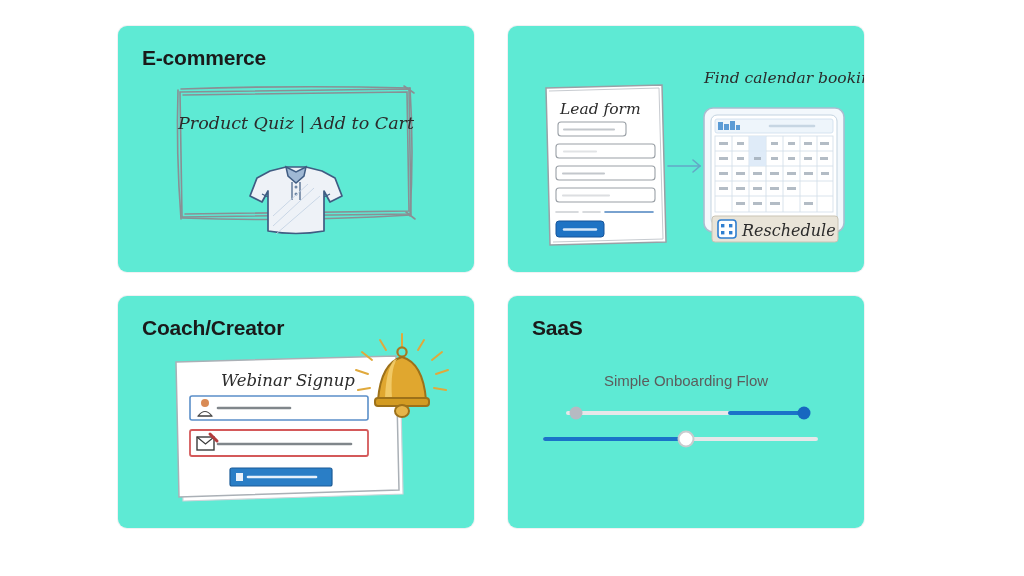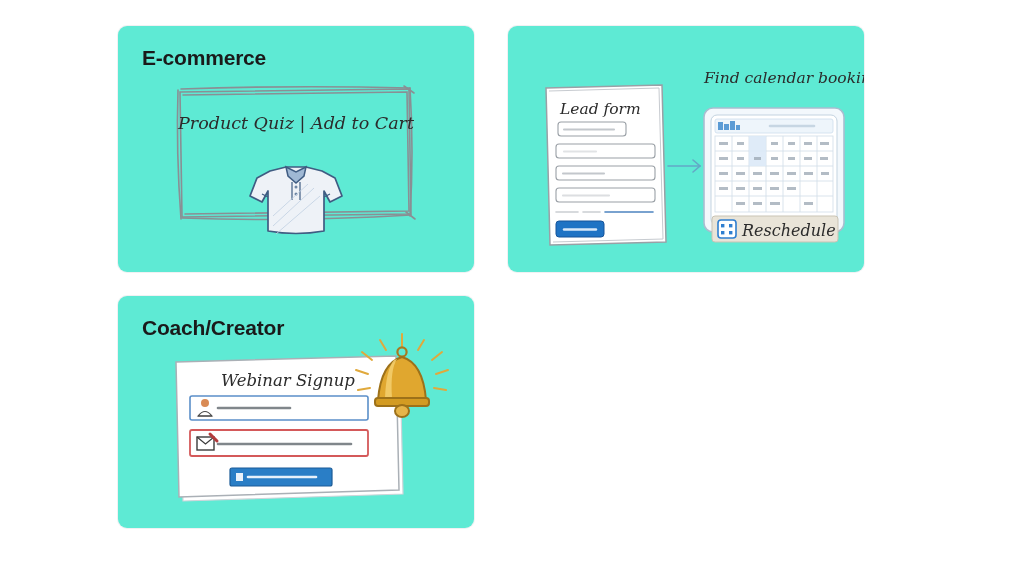--- a/index.html
+++ b/index.html
@@ -228,14 +228,31 @@
         </g>
         <circle cx="36" cy="14" r="4.6" fill="none" stroke="#a8791f" stroke-width="2.2"></circle>
         <path d="M36 19 Q15 25 12 62 L60 62 Q57 25 36 19 Z" fill="#e0a72f" stroke="#9d7119" stroke-width="2"></path>
         <path d="M28 22 Q20 32 19 60 L26 60 Q24 32 31 21 Z" fill="#f3cf6e" opacity=".85"></path>
         <rect x="9" y="60" width="54" height="8" rx="3" fill="#d39b22" stroke="#9d7119" stroke-width="2"></rect>
         <ellipse cx="36" cy="73" rx="7" ry="6" fill="#e6b549" stroke="#9d7119" stroke-width="2"></ellipse>
       </g>
     </svg>
   </div>
 
+  <div class="card c4">
+    <div class="card-title">SaaS</div>
+    <div class="saas-label">Simple Onboarding Flow</div>
+
+    <div class="slider s1">
+      <div class="track"></div>
+      <div class="fill"></div>
+      <div class="knob knob-gray"></div>
+      <div class="knob knob-blue"></div>
+    </div>
+
+    <div class="slider s2">
+      <div class="track"></div>
+      <div class="fill"></div>
+      <div class="knob knob-white"></div>
+    </div>
+  </div>
 
 </div>
 
 </body></html>

